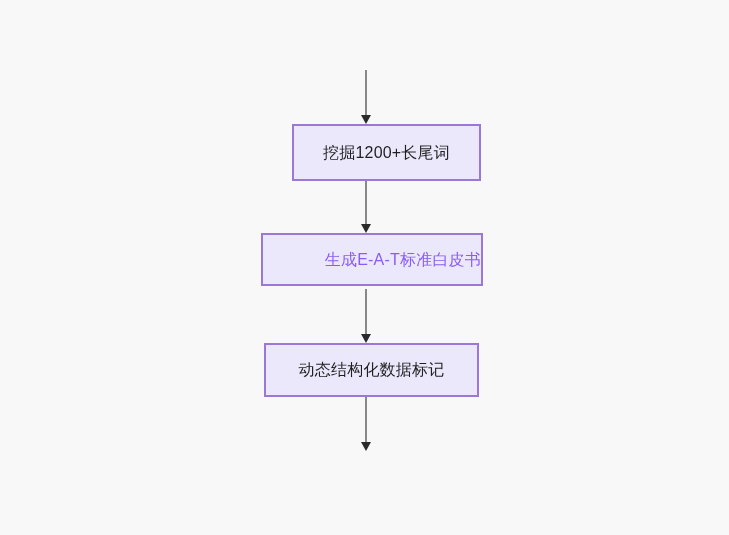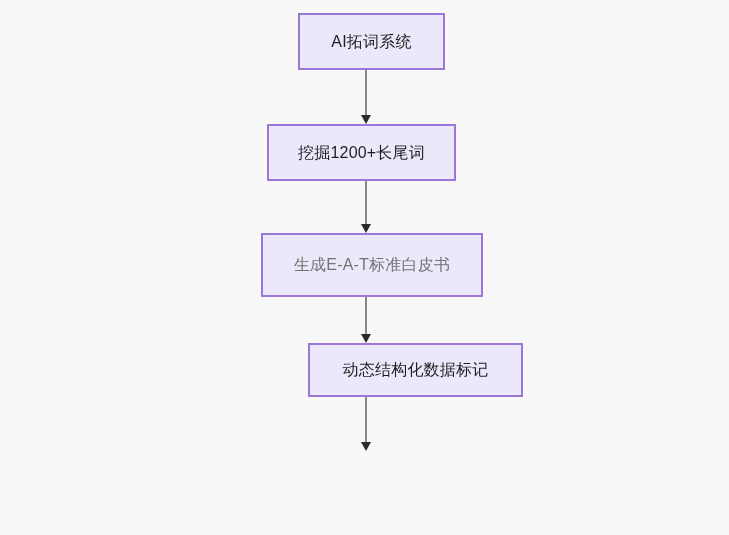--- a/index.html
+++ b/index.html
@@ -76,26 +76,23 @@
   </div>
   <div class="connector" id="c3" style="left: 360px; top: 289px; height: 54px;">
     <div class="stem" style="height: 46px; background: rgb(136, 136, 136);"></div>
     <div class="head" style="border-top-color: rgb(42, 42, 42);"></div>
   </div>
   <div class="connector" id="c4" style="left: 360px; top: 397px; height: 54px;">
     <div class="stem" style="height: 46px; background: rgb(136, 136, 136);"></div>
     <div class="head" style="border-top-color: rgb(42, 42, 42);"></div>
   </div>
 
-  <div class="node" id="n1" style="left: 298px; top: 13px; width: 147px; height: 57px; background: rgb(235, 232, 251); border-color: rgb(154, 119, 216); color: rgb(31, 31, 31);">
-    <span class="node-label">AI拓词系统</span>
-  </div>
-  <div class="node" id="n2" style="left: 267px; top: 124px; width: 189px; height: 57px; background: rgb(235, 232, 251); border-color: rgb(154, 119, 216); color: rgb(31, 31, 31);">
+  <div class="node" id="n2" style="left: 292px; top: 124px; width: 189px; height: 57px; background: rgb(235, 232, 251); border-color: rgb(154, 119, 216); color: rgb(31, 31, 31);">
     <span class="node-label">挖掘1200+长尾词</span>
   </div>
-  <div class="node" id="n3" style="left: 261px; top: 233px; width: 222px; height: 64px; background: rgb(235, 232, 251); border-color: rgb(154, 119, 216); color: #737373;">
+  <div class="node" id="n3" style="left: 261px; top: 233px; width: 222px; height: 53px; background: rgb(235, 232, 251); border-color: rgb(154, 119, 216); color: #8b5cf6; justify-content: flex-end;">
     <span class="node-label">生成E-A-T标准白皮书</span>
   </div>
-  <div class="node" id="n4" style="left: 264px; top: 343px; width: 215px; height: 54px; background: rgb(235, 232, 251); border-color: rgb(154, 119, 216); color: rgb(31, 31, 31); margin-left: 44px;">
+  <div class="node" id="n4" style="left: 264px; top: 343px; width: 215px; height: 54px; background: rgb(235, 232, 251); border-color: rgb(154, 119, 216); color: rgb(31, 31, 31);">
     <span class="node-label">动态结构化数据标记</span>
   </div>
 
 </div>
 
 </body></html>

